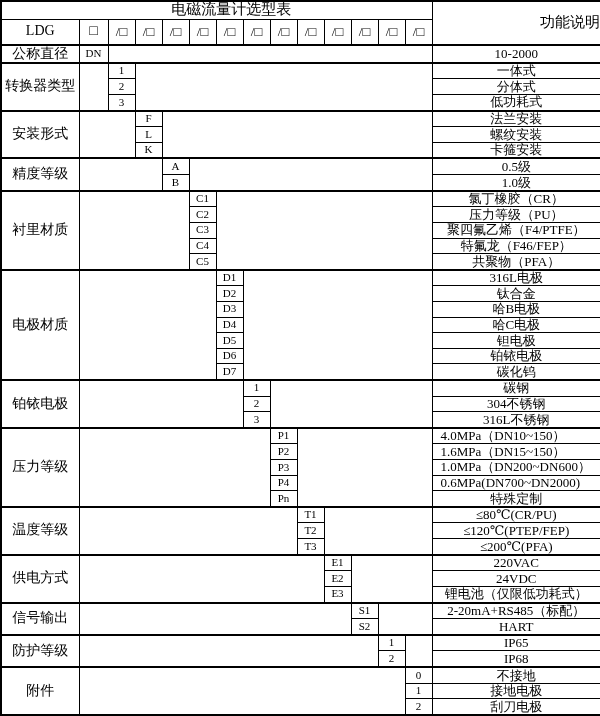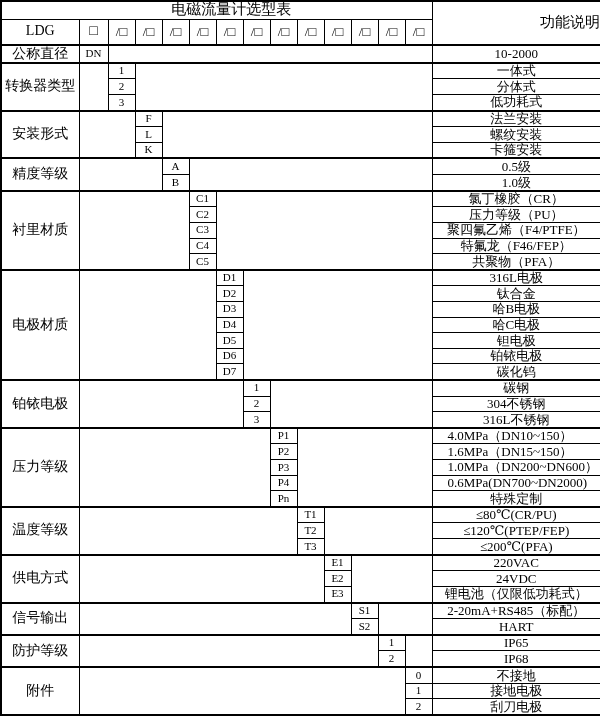--- a/index.html
+++ b/index.html
@@ -17,21 +17,21 @@
     text-align:center;vertical-align:middle;
     font-size:13px;line-height:1.05;
     white-space:nowrap;overflow:hidden;
   }
   tr.grp-start td{border-top:2px solid #000;}
   .title-cell{font-size:15px;padding-left:29px;}
   .fn-header{font-size:15px;text-align:right;}
   .cat{font-size:14px;}
   .code{font-size:11px;}
   .desc{font-size:13px;}
-  .desc.left{text-align:left;padding-left:15px;}
+  .desc.left{text-align:left;padding-left:8px;}
   .box-cell{font-size:14px;}
   .slot{font-size:13px;}
   .hdr-row{height:18px;}
   .model-row{height:26px;}
 </style>
 </head>
 <body>
 
 <table>
   <colgroup>

